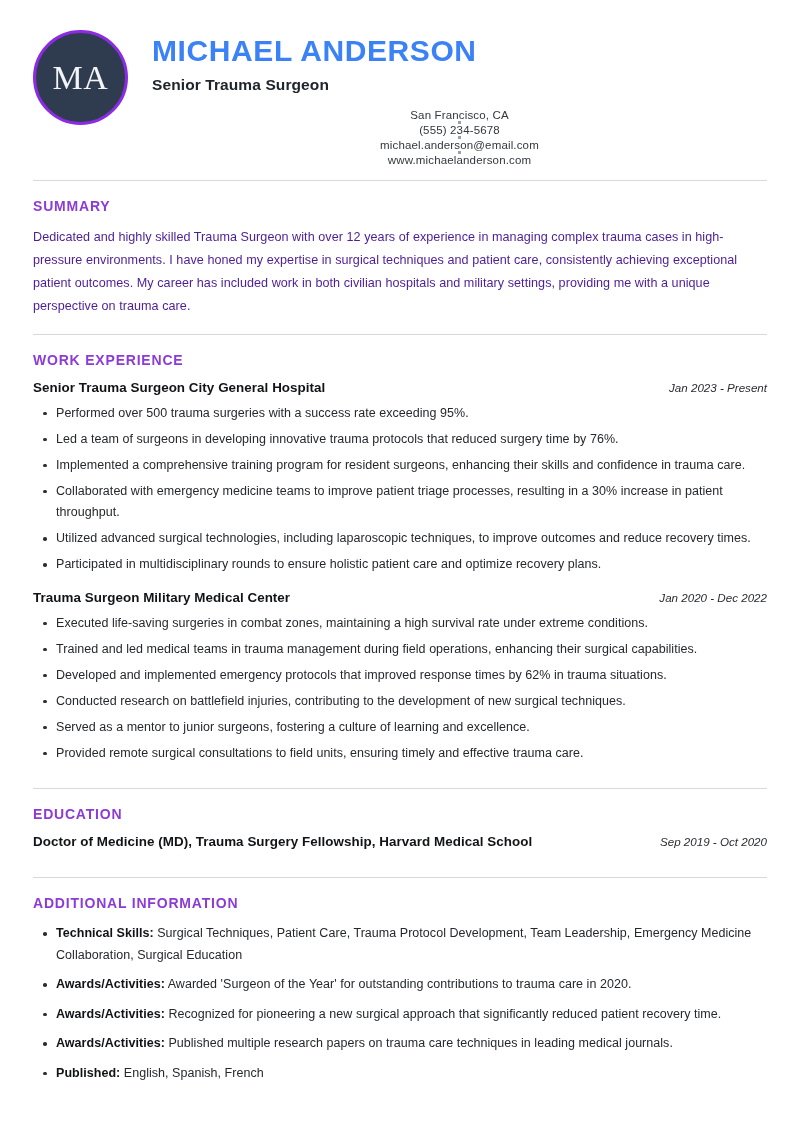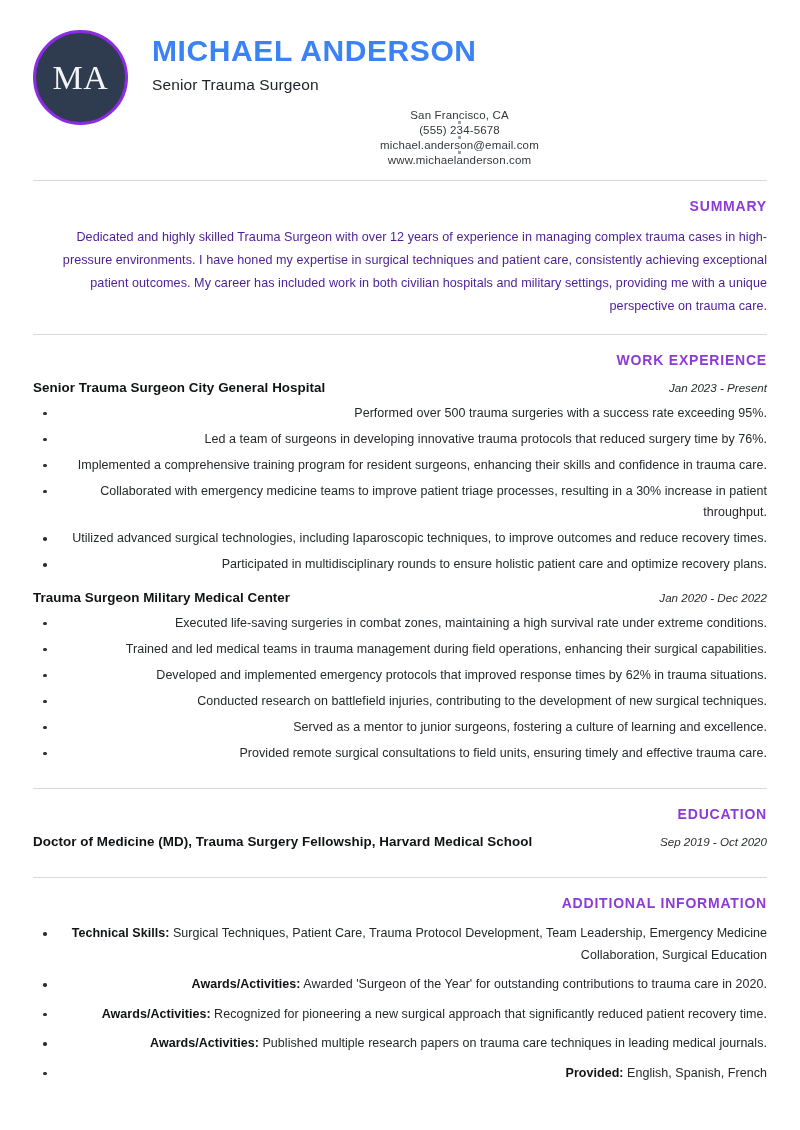--- a/index.html
+++ b/index.html
@@ -63,21 +63,21 @@
     color: #3b82f6;
     font-size: 30px;
     font-weight: bold;
     letter-spacing: 0.6px;
     line-height: 1.1;
   }
 
   .job-title {
     margin-top: 9px;
     font-size: 15.5px;
-    font-weight: 400;
+    font-weight: 700;
     color: #20242b;
     letter-spacing: 0.1px;
   }
 
   .contact-line {
     margin-top: 15px;
     display: flex;
     justify-content: flex-end;
     align-items: center;
     flex-wrap: nowrap;
@@ -99,21 +99,21 @@
   }
 
   
   .divider {
     height: 1px;
     background: #d9d9dd;
     width: 100%;
   }
 
   
-  .section { padding-top: 17px; text-align: right; }
+  .section { padding-top: 17px; }
 
   .section-title {
     color: #8c3bd6;
     font-size: 14px;
     font-weight: bold;
     letter-spacing: 0.8px;
     margin-bottom: 12px;
   }
 
   .summary-text {
@@ -278,18 +278,18 @@
       <li>
         <span class="addl-label">Awards/Activities:</span><span> Awarded 'Surgeon of the Year' for outstanding contributions to trauma care in 2020.</span>
       </li>
       <li>
         <span class="addl-label">Awards/Activities:</span><span> Recognized for pioneering a new surgical approach that significantly reduced patient recovery time.</span>
       </li>
       <li>
         <span class="addl-label">Awards/Activities:</span><span> Published multiple research papers on trauma care techniques in leading medical journals.</span>
       </li>
       <li>
-        <span class="addl-label">Provided:</span><span> English,  Spanish,  French</span>
+        <span class="addl-label">Published:</span><span> English,  Spanish,  French</span>
       </li>
     </ul>
   </div>
 
 </div>
 
 </body></html>

